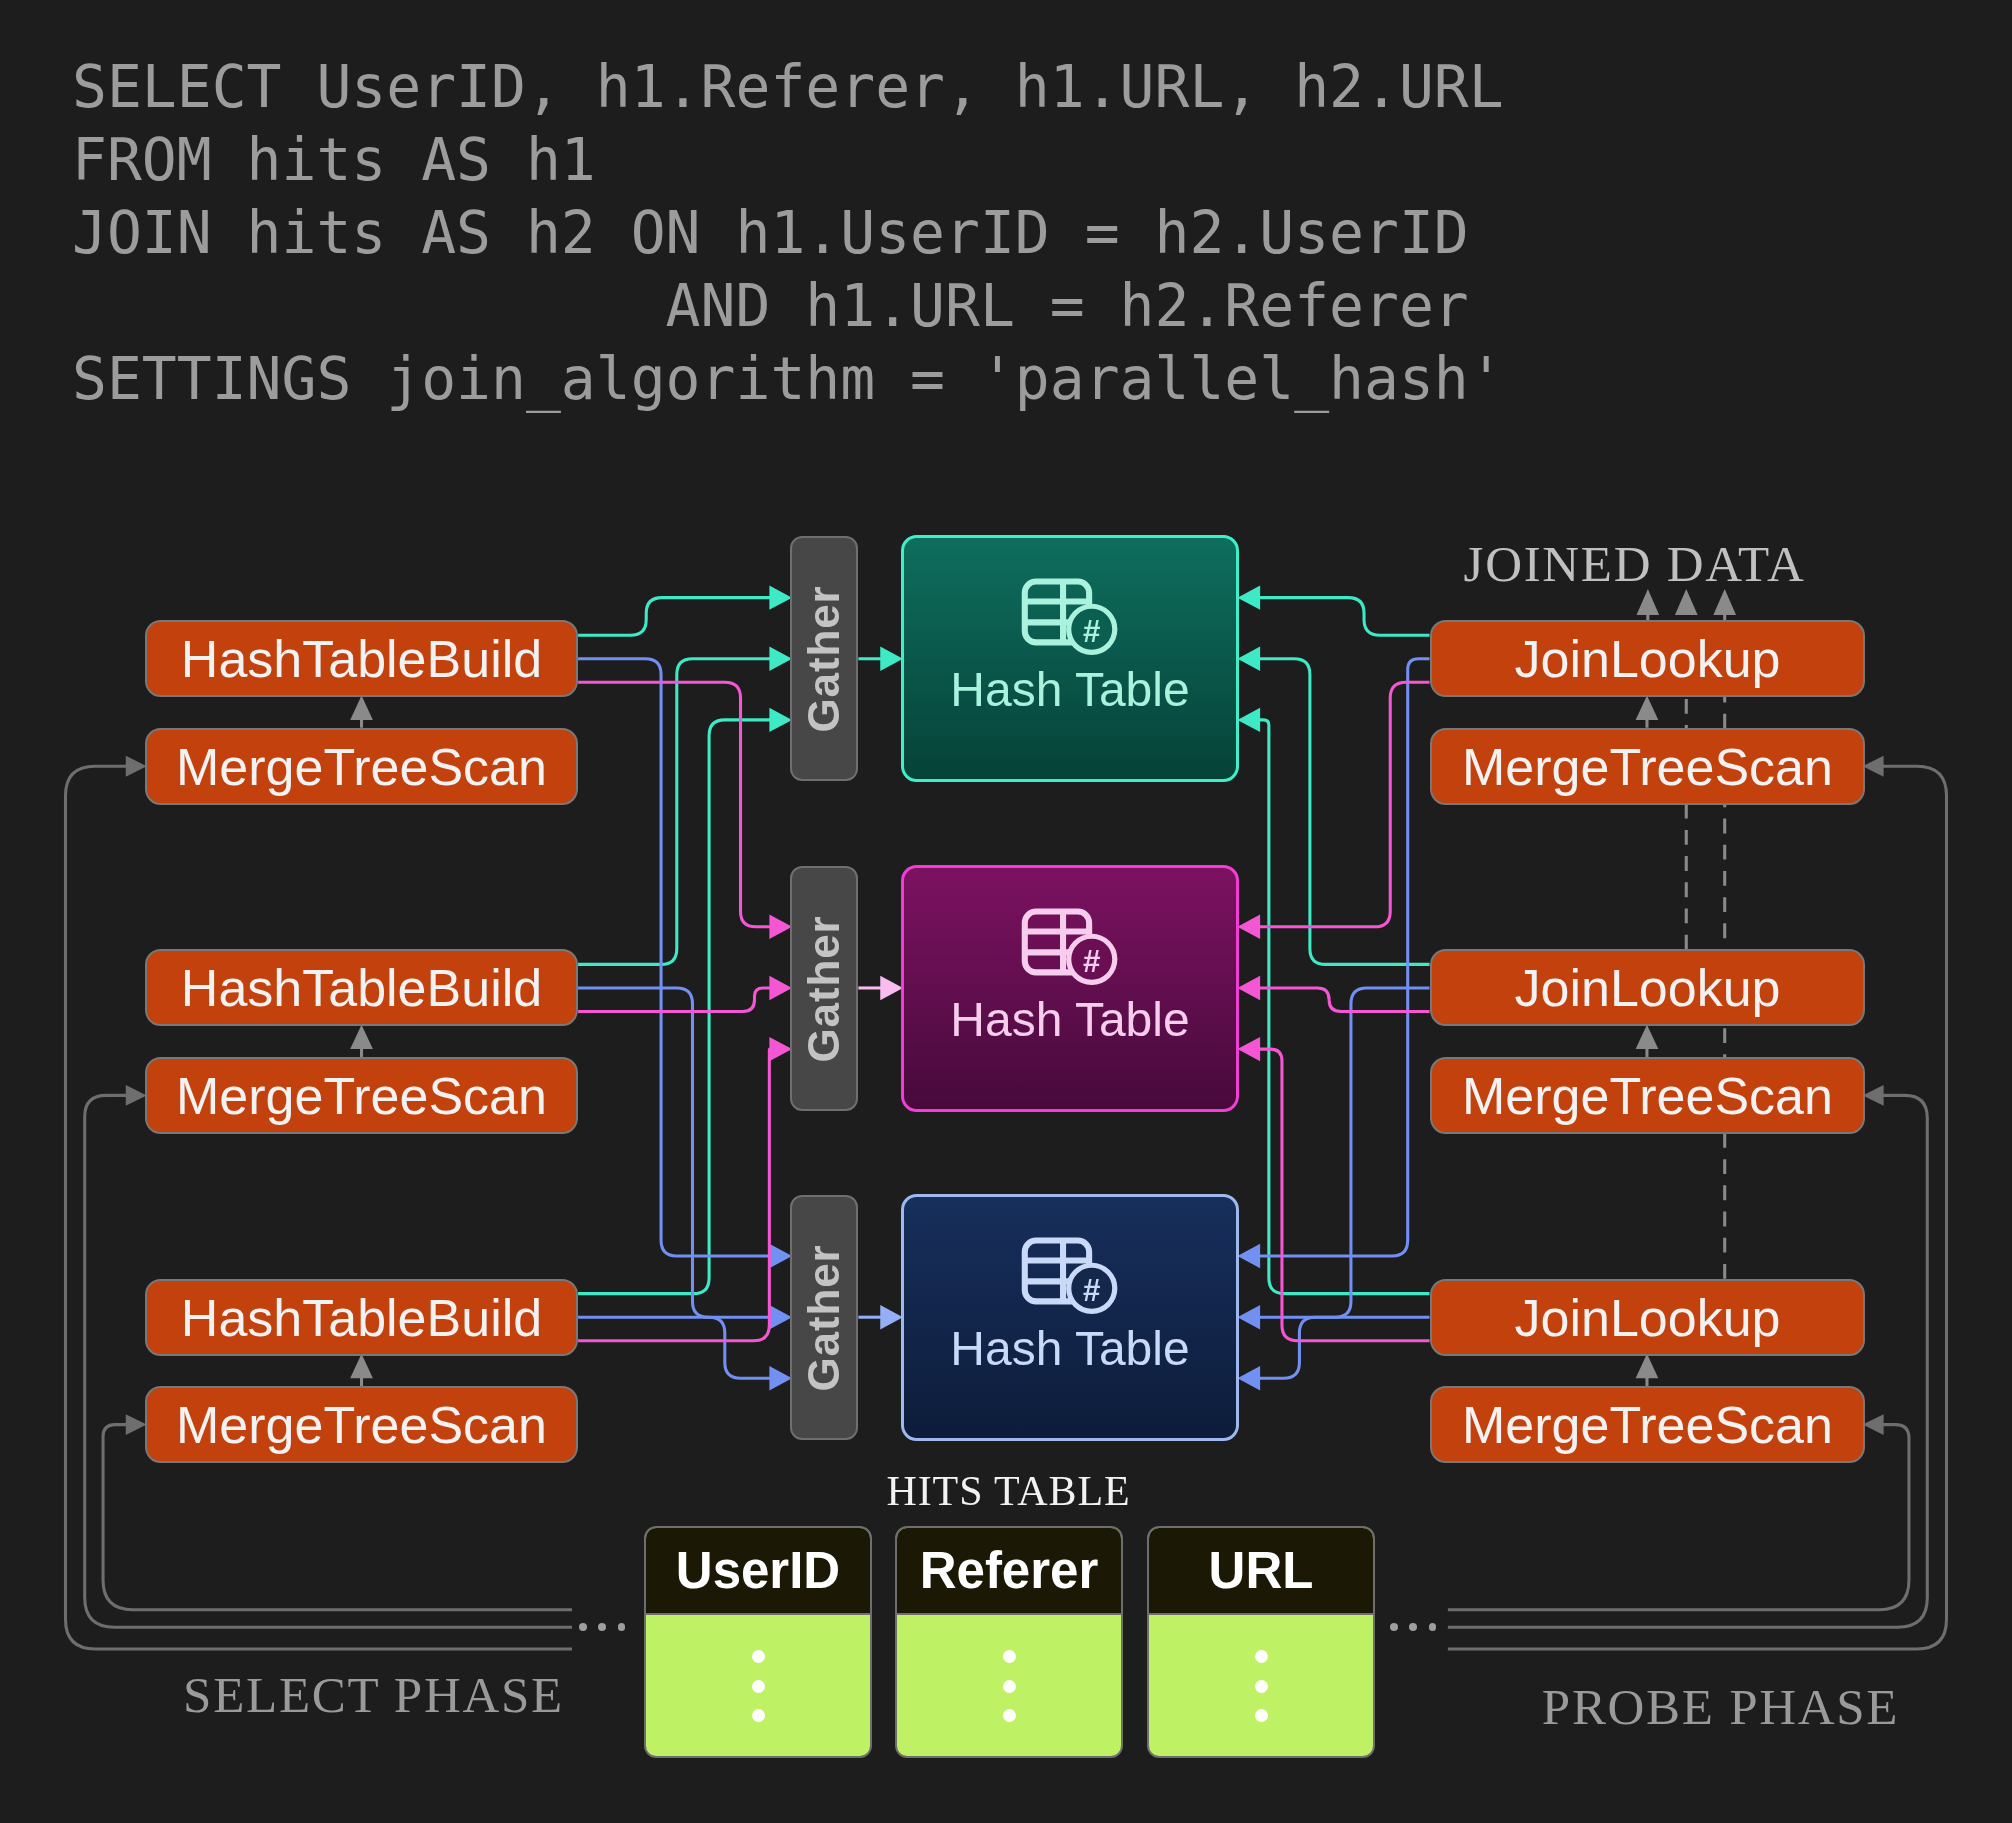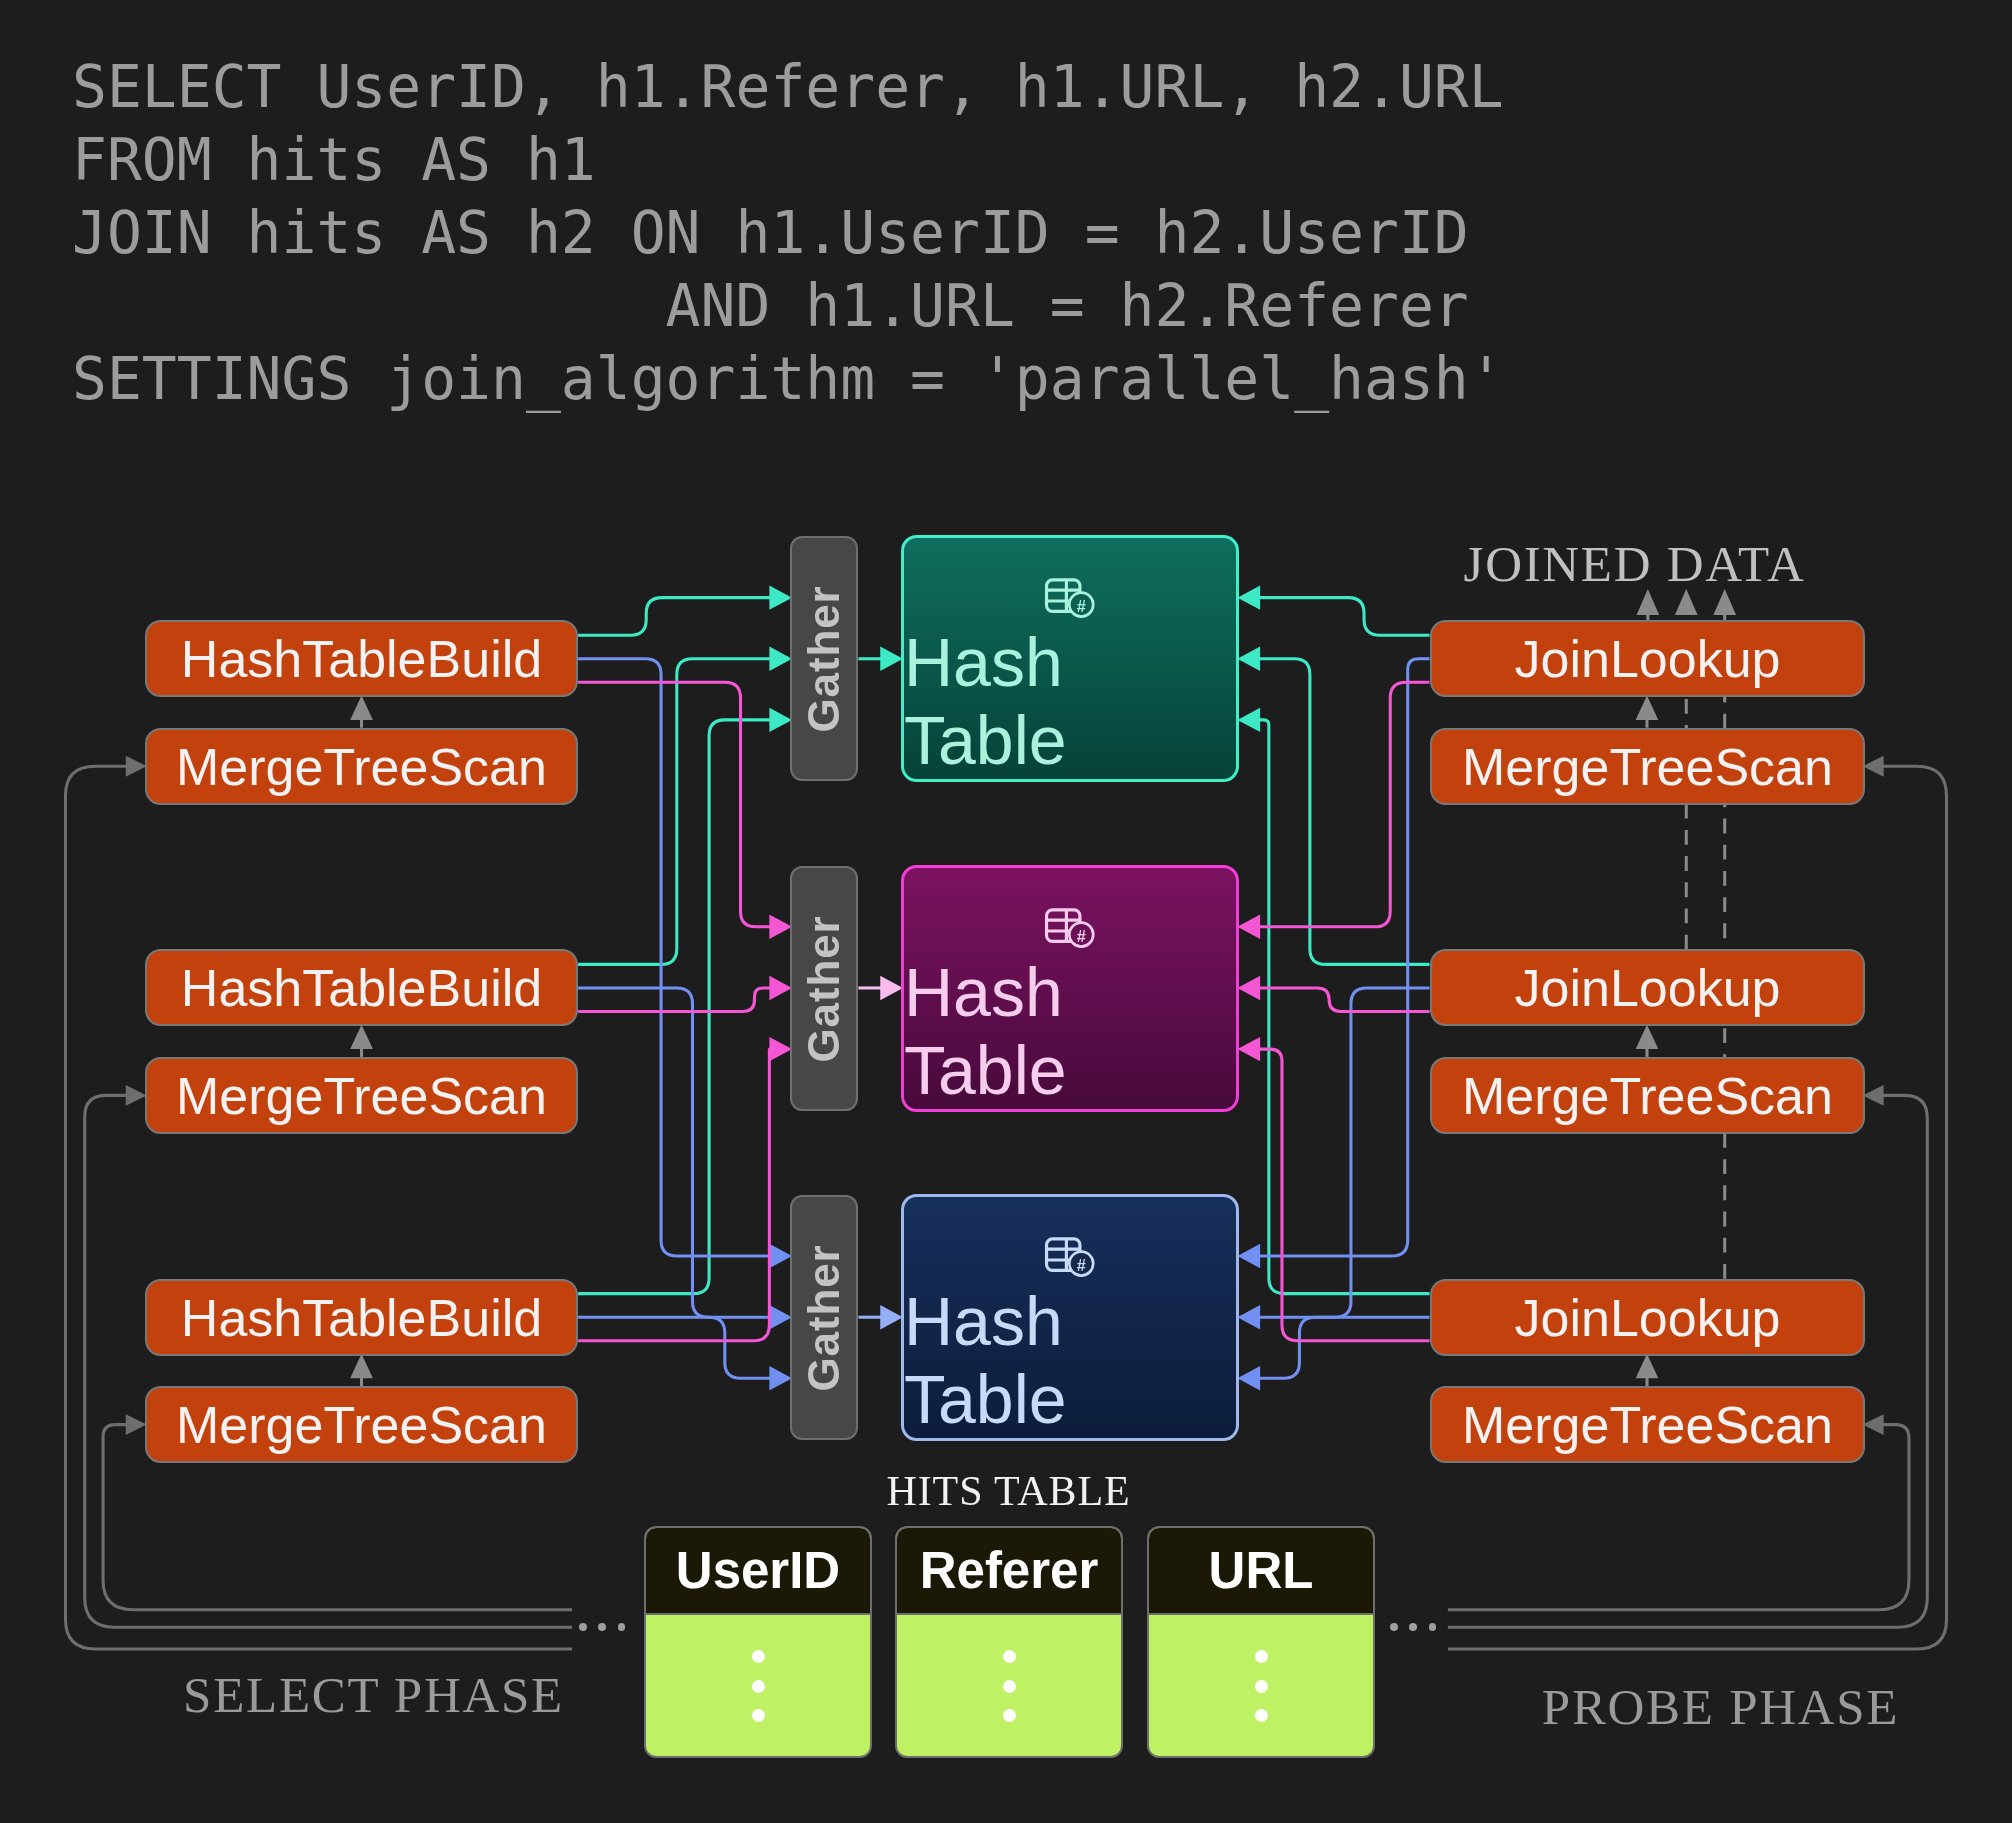--- a/index.html
+++ b/index.html
@@ -5,21 +5,21 @@
   html,body{margin:0;padding:0;background:#1D1D1E;}
   .stage{position:relative;width:2012px;height:1824px;background:#1D1D1E;overflow:hidden;font-family:"Liberation Sans",sans-serif;}
   #wires{position:absolute;left:0;top:0;z-index:1;}
   .sql{position:absolute;left:72px;top:51px;margin:0;z-index:2;font-family:"DejaVu Sans Mono",monospace;font-size:58px;line-height:73px;color:#9C9C9C;white-space:pre;}
   .node{position:absolute;z-index:3;display:flex;align-items:center;justify-content:center;background:#c2410c;border:2.6px solid #787878;border-radius:15.7px;color:#F2F2F2;font-size:52px;box-sizing:border-box;}
   .lbox{left:145px;width:433px;height:77px;}
   .rbox{left:1430px;width:435px;height:77px;}
   .gather{position:absolute;z-index:3;left:790px;width:68px;height:245px;background:#474747;border:2.6px solid #6F6F6F;border-radius:12.2px;display:flex;align-items:center;justify-content:center;box-sizing:border-box;}
   .gather span{transform:rotate(-90deg);font-size:44px;font-weight:bold;color:#C3C3C3;letter-spacing:0.9px;}
   .ht{position:absolute;z-index:3;left:901px;width:338px;height:247px;border-radius:15.7px;display:flex;flex-direction:column;align-items:center;box-sizing:border-box;padding-top:40px;}
-  .ht .lbl{font-size:68px;margin-top:3.5px;}
+  .ht .lbl{font-size:48px;margin-top:3.5px;}
   .ht.t{background:linear-gradient(180deg,#0E6E5E,#064238);border:3.5px solid var(--teal-border);color:#AAF2DE;}
   .ht.m{background:linear-gradient(180deg,#7C1261,#470A3B);border:3.5px solid var(--magenta-border);color:#F7CDEE;}
   .ht.b{background:linear-gradient(180deg,#172F5C,#0D1C3A);border:3.5px solid var(--blue-border);color:#C9DAF8;}
   .ht.t .iconcirc{fill:#0A5F50;}
   .ht.m .iconcirc{fill:#6B0F55;}
   .ht.b .iconcirc{fill:#13284A;}
   .biglabel{position:absolute;z-index:2;color:#9A9A9A;font-size:51px;letter-spacing:1.7px;text-align:center;font-family:Liberation Serif, serif;}
   .col{position:absolute;z-index:3;top:1526px;width:228px;height:232px;border:2.6px solid #6E6E6E;border-radius:12.2px;box-sizing:border-box;overflow:hidden;background:#bef264;}
   .colhead{height:85px;background:#1B1806;border-bottom:2.6px solid #6E6E6E;display:flex;align-items:center;justify-content:center;font-size:51px;font-weight:bold;color:#FFFFFF;}
   .colbody{display:flex;flex-direction:column;align-items:center;justify-content:center;gap:16.6px;height:142px;}

